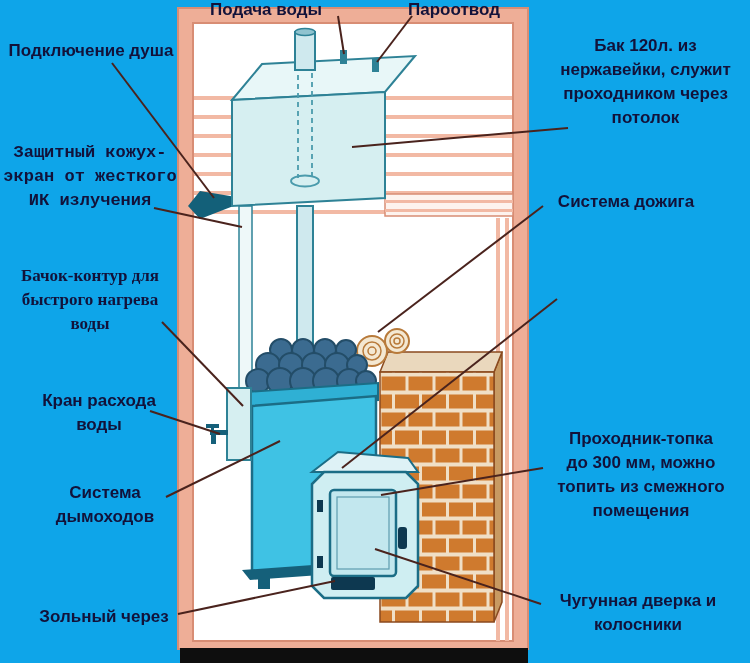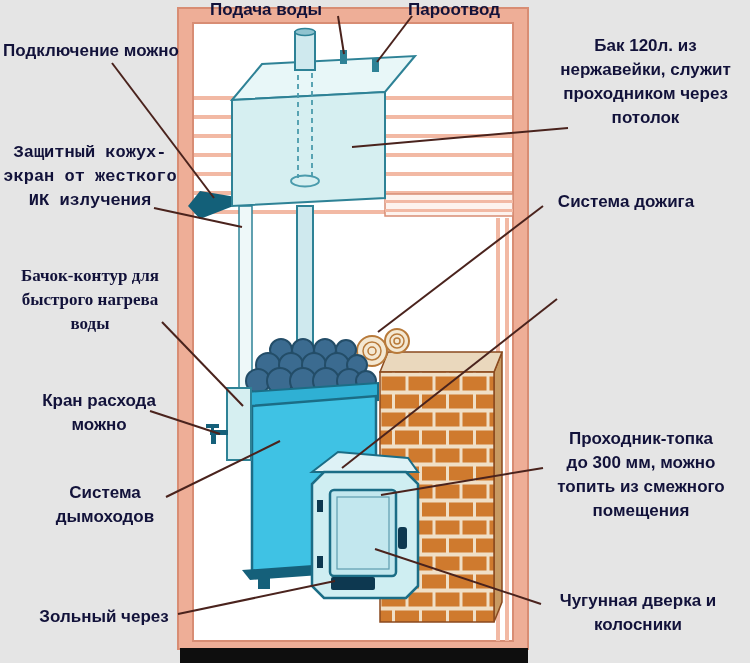--- a/index.html
+++ b/index.html
@@ -1,17 +1,17 @@
 <!DOCTYPE html>
 <html><head>
 <meta charset="utf-8">
 <style>
   html,body{margin:0;padding:0;background:#ffffff;}
   .stage{
-    position:relative;width:750px;height:663px;background:#e5e5e5;
+    position:relative;width:750px;height:663px;background:#0ea5e9;
     font-family:"Liberation Sans",sans-serif;overflow:hidden;
   }
   .stage svg{position:absolute;left:0;top:0;}
   .lbl{
     position:absolute;font-size:17px;font-weight:700;color:#12123a;
     line-height:24px;white-space:pre-line;text-align:center;
   }
 </style>
 </head>
 <body>
@@ -161,34 +161,34 @@
       <line x1="150" y1="411" x2="220" y2="434"></line>
       <line x1="543" y1="468" x2="381" y2="495"></line>
       <line x1="166" y1="497" x2="280" y2="441"></line>
       <line x1="541" y1="604" x2="375" y2="549"></line>
       <line x1="178" y1="614" x2="335" y2="581"></line>
     </g>
   </svg>
 
   <div class="lbl" style="left:196px;top:-2px;width:140px;">Подача воды</div>
   <div class="lbl" style="left:384px;top:-2px;width:140px;">Пароотвод</div>
-  <div class="lbl" style="left:2px;top:39px;width:178px;">Подключение можно</div>
+  <div class="lbl" style="left:2px;top:39px;width:178px;">Подключение душа</div>
   <div class="lbl" style="left:543px;top:34px;width:205px;">Бак 120л. из
 нержавейки, служит
 проходником через
 потолок</div>
   <div class="lbl" style="left:0px;top:141px;width:180px;font-family:Liberation Mono, monospace;">Защитный кожух-
 экран от жесткого
 ИК излучения</div>
   <div class="lbl" style="left:533px;top:190px;width:186px;">Система дожига</div>
   <div class="lbl" style="left:0px;top:264px;width:180px;font-family:Liberation Serif, serif;">Бачок-контур для
 быстрого нагрева
 воды</div>
   <div class="lbl" style="left:24px;top:389px;width:150px;">Кран расхода
-можно</div>
+воды</div>
   <div class="lbl" style="left:532px;top:427px;width:218px;text-align:center;">Проходник-топка
 до 300 мм, можно
 топить из смежного
 помещения</div>
   <div class="lbl" style="left:30px;top:481px;width:150px;">Система
 дымоходов</div>
   <div class="lbl" style="left:528px;top:589px;width:220px;">Чугунная дверка и
 колосники</div>
   <div class="lbl" style="left:26px;top:605px;width:156px;">Зольный через</div>
 

